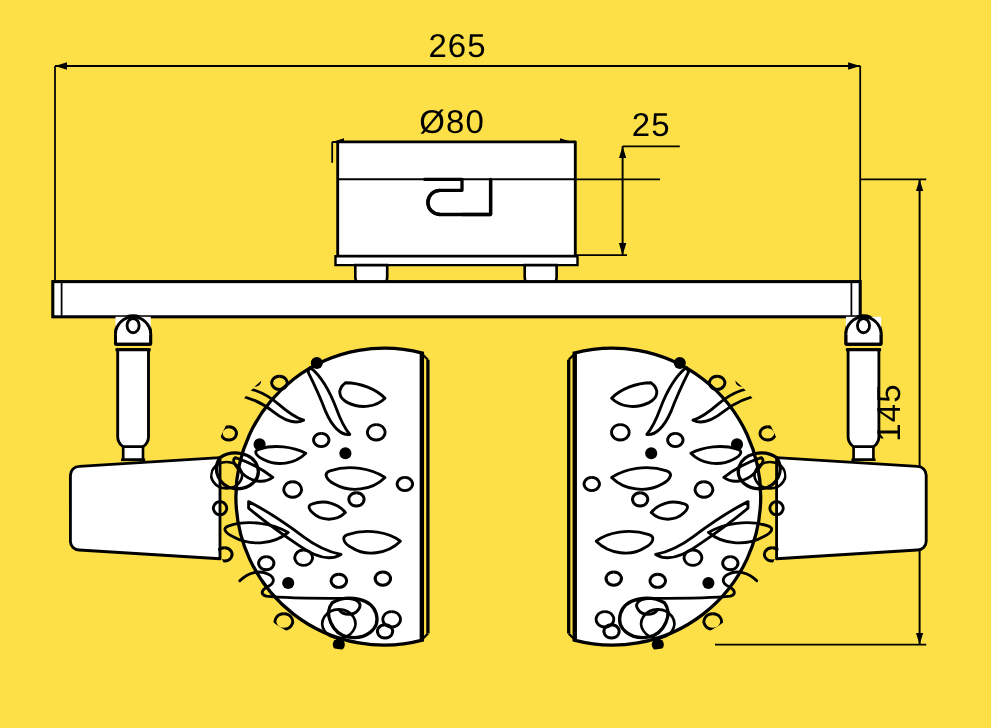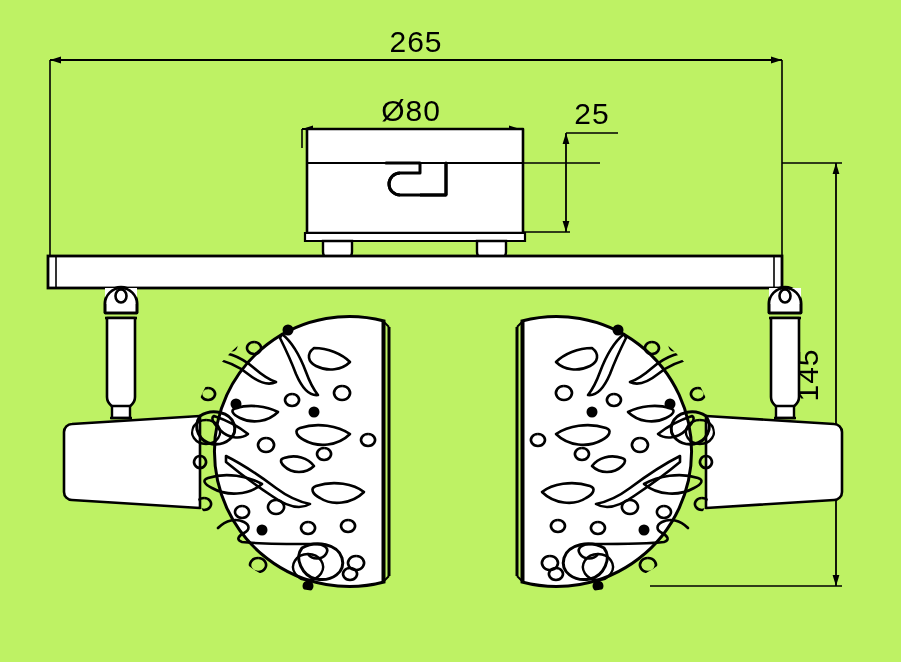--- a/index.html
+++ b/index.html
@@ -1,18 +1,18 @@
 <!DOCTYPE html>
 <html><head>
 <meta charset="utf-8">
 <style>
   html,body{margin:0;padding:0;background:#ffffff;}
   body{width:906px;height:662px;overflow:hidden;
        font-family:"Liberation Sans", sans-serif;}
-  #stage{position:relative;width:901px;height:662px;background:#bef264;}
+  #stage{position:relative;width:901px;height:662px;background:#fde047;}
   svg#dwg{position:absolute;left:0;top:0;width:906px;height:662px;display:block;}
   .dimtext{font-family:"Liberation Sans", sans-serif;font-size:30px;fill:#000;
            letter-spacing:1px;}
 </style>
 </head>
 <body>
 
 <div id="stage">
 
   <svg id="dwg" viewBox="0 0 906 662">

